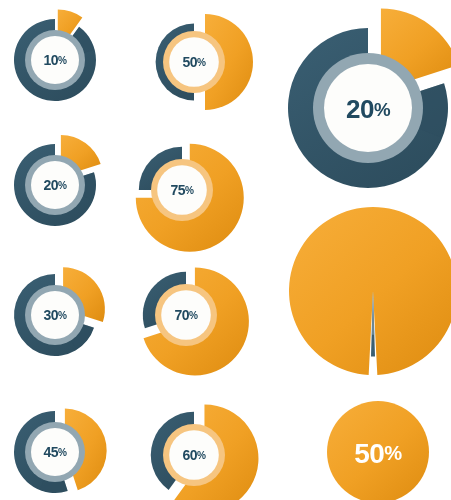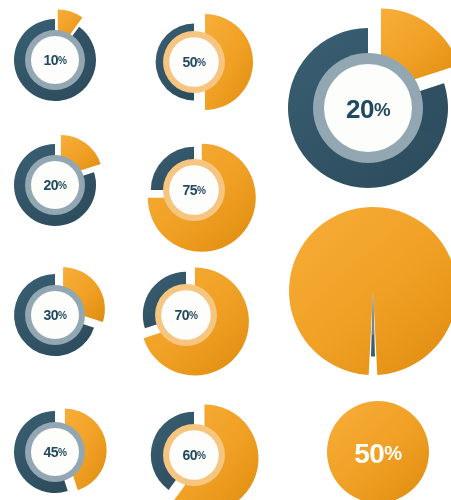--- a/index.html
+++ b/index.html
@@ -130,21 +130,21 @@
         </defs>
         <path d="M 78 78 L 78 116.4 A 38.400000000000006 38.400000000000006 0 0 1 78 39.599999999999994 Z" fill="url(#tg-donut-50)"></path>
         <g transform="translate(11 0)">
           <path d="M 78 78 L 78 30 A 48 48 0 0 1 78 126 Z" fill="url(#og-donut-50)"></path>
         </g>
         <circle cx="78" cy="78" r="31" fill="#F6C580"></circle>
         <circle cx="78" cy="78" r="24.8" fill="#FDFDFB"></circle>
         <text x="78" y="78.42" class="pct-label" fill="#214A60" font-size="14"><tspan font-size="14">50</tspan><tspan font-size="10.08">%</tspan></text>
       </svg>
     </div>
-    <div class="chart" style="left: 110px; top: 106px; width: 168px; height: 168px;">
+    <div class="chart" style="left: 98px; top: 106px; width: 168px; height: 168px;">
       <svg width="168" height="168" viewBox="0 0 168 168">
         <defs>
           <linearGradient id="og-donut-75" x1="0" y1="0" x2="0.9" y2="1">
             <stop offset="0%" stop-color="#F7AE3A"></stop>
             <stop offset="55%" stop-color="#F0A024"></stop>
             <stop offset="100%" stop-color="#E08E12"></stop>
           </linearGradient>
           <linearGradient id="tg-donut-75" x1="0" y1="0" x2="0.6" y2="1">
             <stop offset="0%" stop-color="#3A5F73"></stop>
             <stop offset="100%" stop-color="#2E4E5F"></stop>

